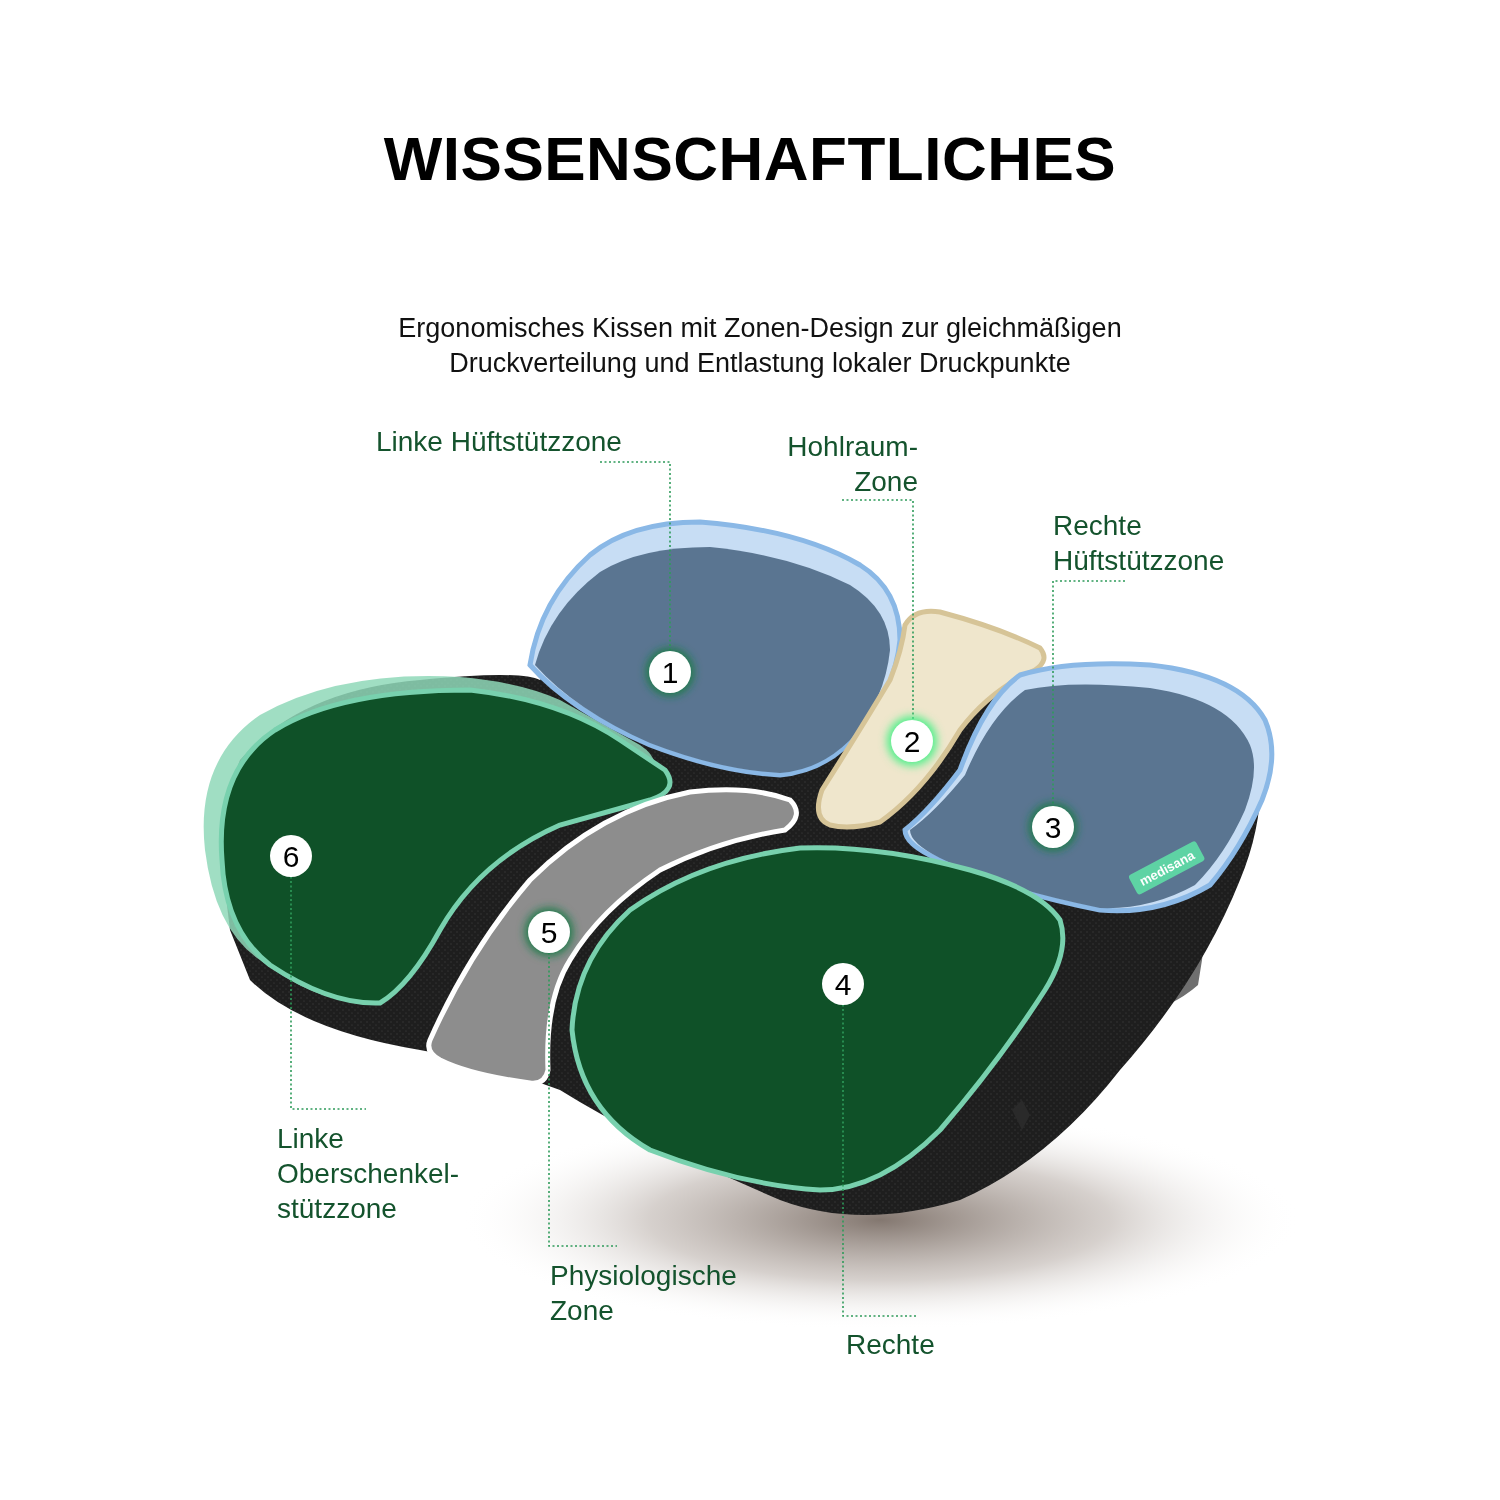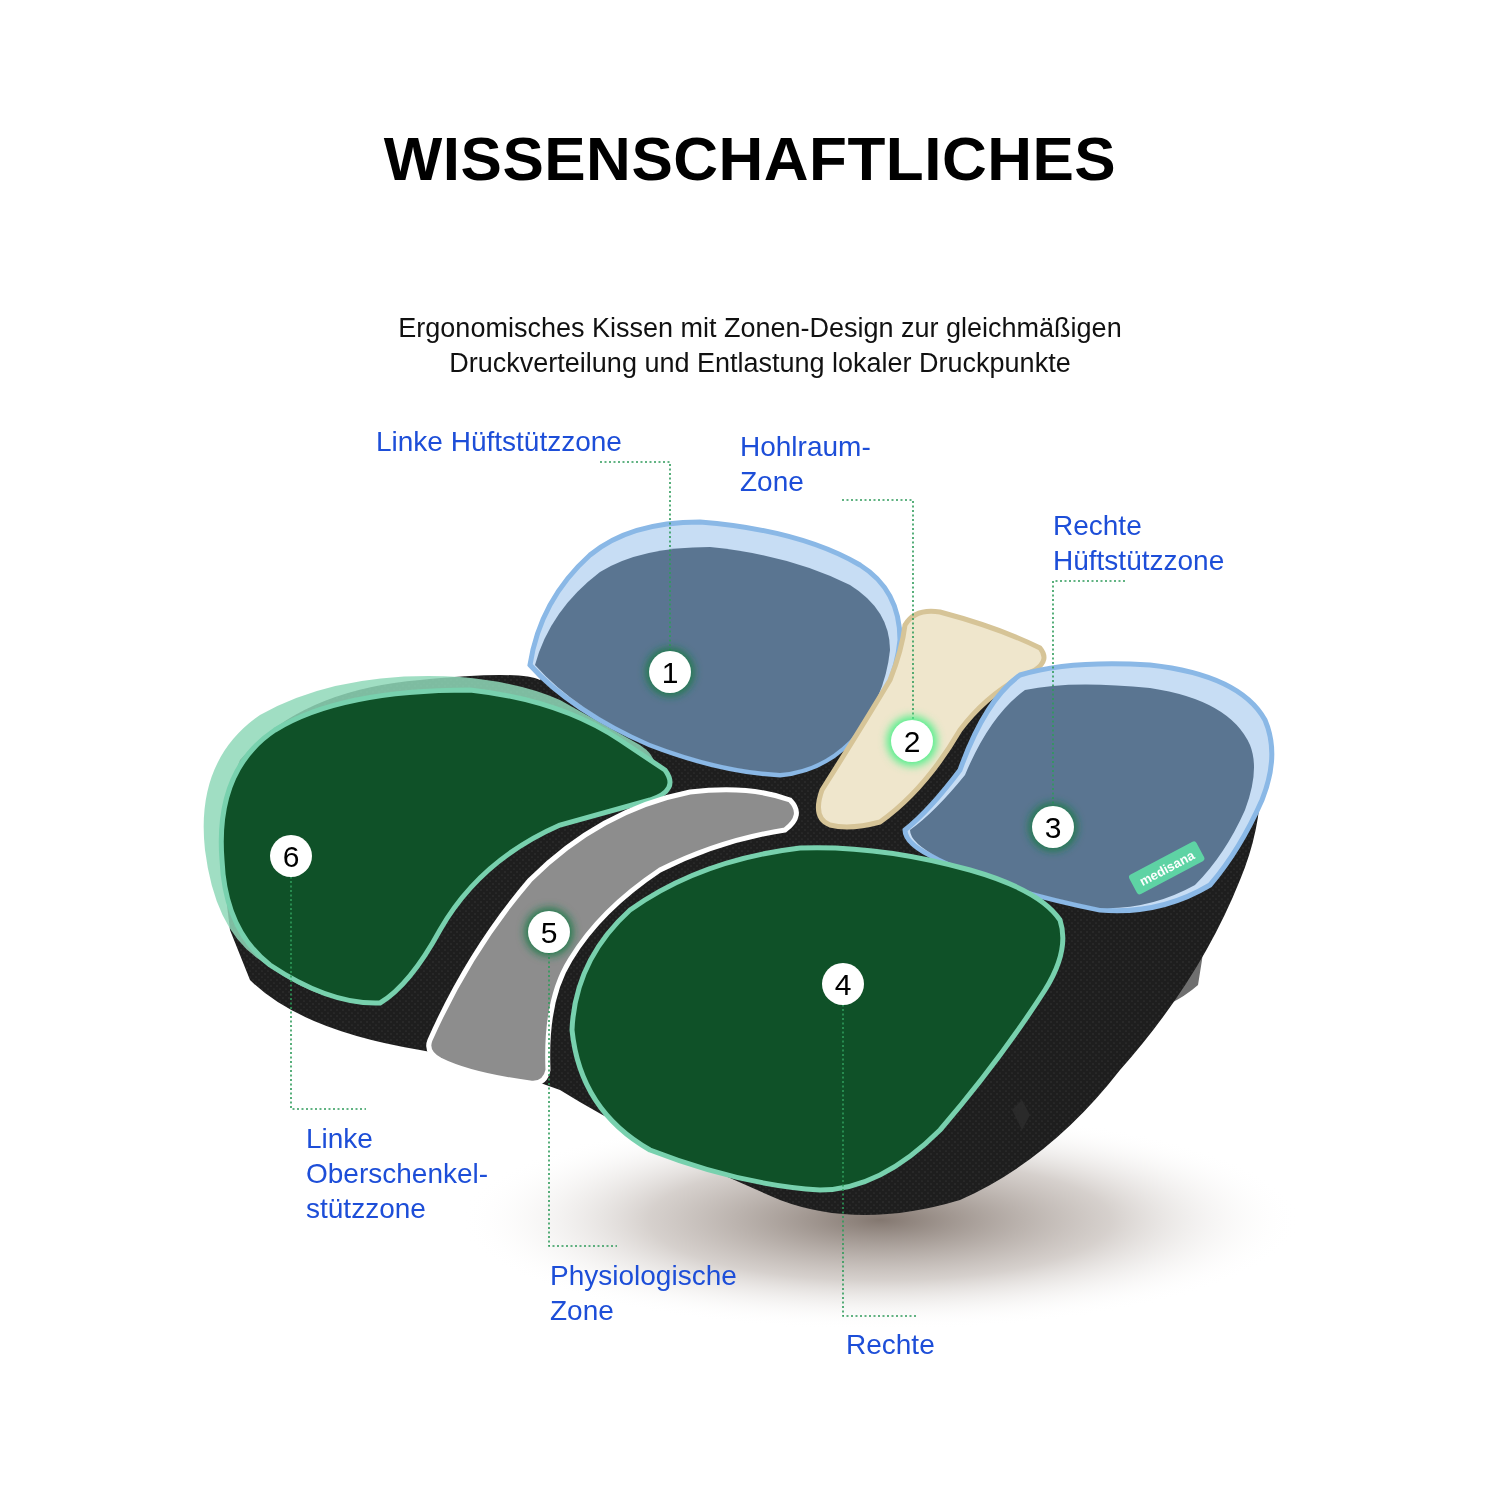--- a/index.html
+++ b/index.html
@@ -3,22 +3,22 @@
 <meta charset="utf-8">
 <style>
   html, body { margin: 0; padding: 0; background: #ffffff; }
   body { width: 1500px; height: 1500px; position: relative; overflow: hidden;
          font-family: "Liberation Sans", "DejaVu Sans", sans-serif; color: #000; }
   .title { position: absolute; left: 0; width: 1500px; top: 128px; text-align: center;
            font-weight: 700; font-size: 62px; line-height: 62px; letter-spacing: 0.5px; }
   .title div { margin: 0; }
   .subtitle { position: absolute; left: 0; width: 1520px; top: 311px; text-align: center;
               font-size: 27px; line-height: 35px; color: #111; }
-  .label { position: absolute; font-size: 28px; line-height: 35px; color: #1d4ed8; white-space: nowrap; }
-  .label.right { }
+  .label { position: absolute; font-size: 28px; line-height: 35px; color: #14532d; white-space: nowrap; }
+  .label.right { text-align: right; }
   svg.art { position: absolute; left: 0; top: 0; }
   .badge-num { font-family: "Liberation Sans", "DejaVu Sans", sans-serif; font-size: 30px; font-weight: 400; }
 </style>
 </head>
 <body>
 
 <div class="title">
   <div>WISSENSCHAFTLICHES</div>
 </div>
 
@@ -158,17 +158,17 @@
 
 <div class="label" style="left:846px; top:1327px;">
   <div>Rechte</div>
 </div>
 
 <div class="label" style="left:550px; top:1250px;margin-top:8px;">
   <div>Physiologische</div>
   <div>Zone</div>
 </div>
 
-<div class="label" style="left:306px; top:1121px;">
+<div class="label" style="left:277px; top:1121px;">
   <div>Linke</div>
   <div>Oberschenkel-</div>
   <div>stützzone</div>
 </div>
 
 </body></html>

